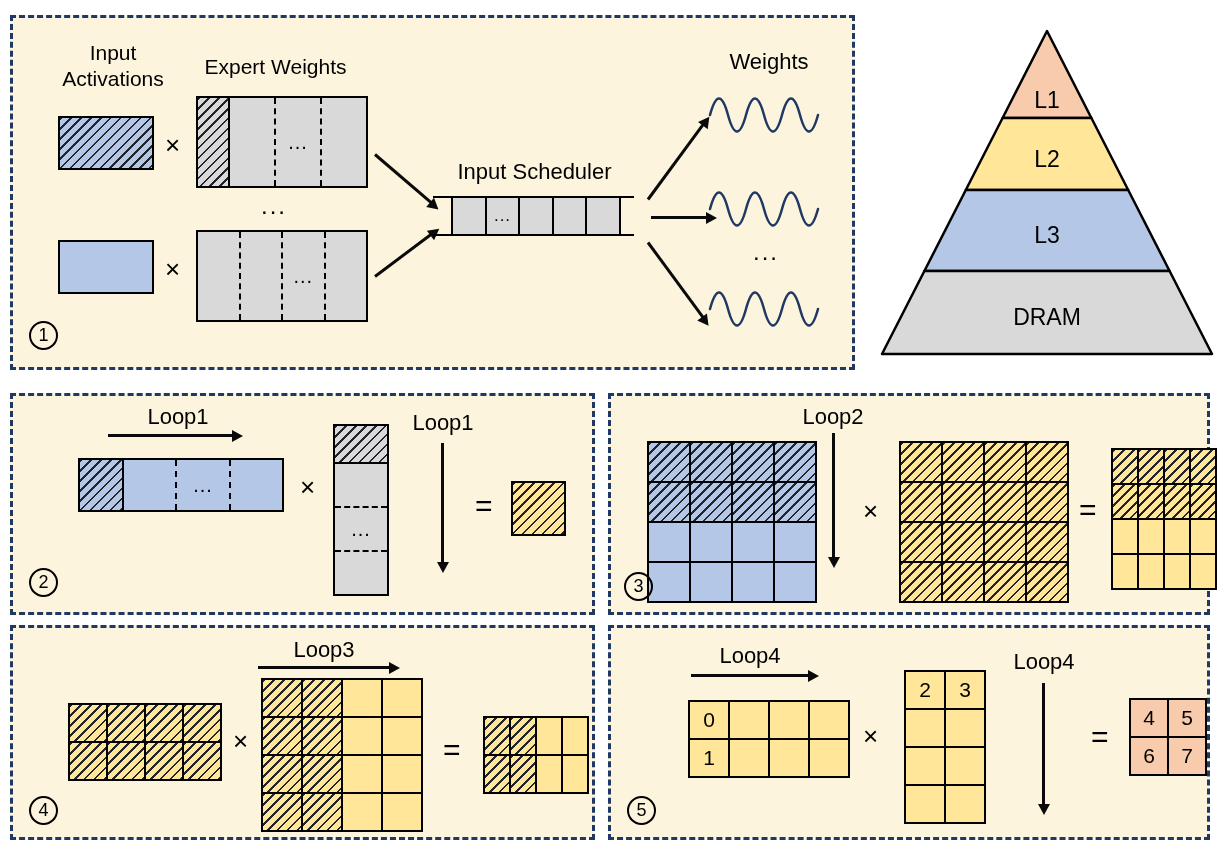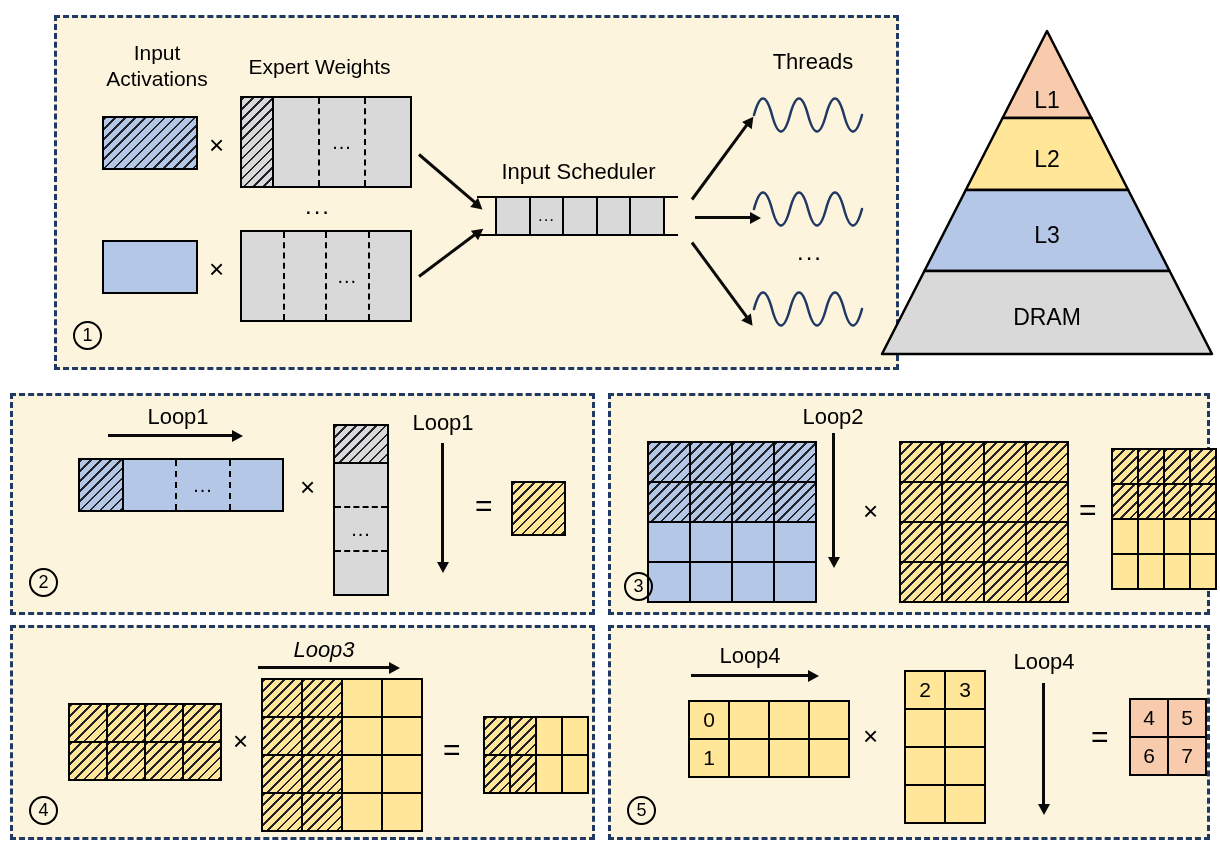--- a/index.html
+++ b/index.html
@@ -53,21 +53,21 @@
           display:flex;align-items:center;justify-content:center;font-size:17px;letter-spacing:1px;}
   .q-cell + .q-cell{margin-left:-2.5px;}
   .wave{position:absolute;}
   svg text{font-family:"Liberation Sans",sans-serif;font-size:23px;}
 </style>
 </head>
 <body>
 
 <div id="canvas">
 
-  <div class="panel" style="left:10px;top:15px;width:845px;height:355px;margin-left:44px;">
+  <div class="panel" style="left:10px;top:15px;width:845px;height:355px;">
     <div class="lbl" style="left:36px;top:22px;width:128px;font-size:21px;">Input Activations</div>
     <div class="lbl" style="left:170px;top:36px;width:185px;font-size:21px;">Expert Weights</div>
 
     <div class="hrect c-bh" style="left:45px;top:98px;width:96px;height:54px;"></div>
     <div class="op" style="left:152px;top:112px;">×</div>
     <div class="weights" style="left:183px;top:78px;width:172px;height:92px;">
       <div class="wt-hatch c-gh"></div>
       <div class="wt-seg"></div>
       <div class="wt-seg dash">...</div>
       <div class="wt-seg dash"></div>
@@ -95,21 +95,21 @@
       <div class="q-cell"></div>
       <div class="q-cell"></div>
       <div class="q-cell"></div>
       <div class="q-tail q-tail-r"></div>
     </div>
 
     <div class="arr" style="left:635px;top:180px;width:93px;transform:rotate(-53.7deg);"></div>
     <div class="arr" style="left:638px;top:198px;width:56px;"></div>
     <div class="arr" style="left:635px;top:223px;width:93px;transform:rotate(53.7deg);"></div>
 
-    <div class="lbl" style="left:700px;top:30px;width:112px;">Threads</div>
+    <div class="lbl" style="left:700px;top:30px;width:112px;">Weights</div>
     <svg class="wave" style="left:694px;top:72px;" width="114" height="50" viewBox="0 0 114 50">
       <path d="M3,25 Q12,-8 21,25 T39,25 T57,25 T75,25 T93,25 T111,25" fill="none" stroke-width="2.5" stroke-linecap="round" stroke="#1F3864"></path>
     </svg>
     <svg class="wave" style="left:694px;top:166px;" width="114" height="50" viewBox="0 0 114 50">
       <path d="M3,25 Q12,-8 21,25 T39,25 T57,25 T75,25 T93,25 T111,25" fill="none" stroke-width="2.5" stroke-linecap="round" stroke="#1F3864"></path>
     </svg>
     <div class="dots" style="left:740px;top:220px;">...</div>
     <svg class="wave" style="left:694px;top:266px;" width="114" height="50" viewBox="0 0 114 50">
       <path d="M3,25 Q12,-8 21,25 T39,25 T57,25 T75,25 T93,25 T111,25" fill="none" stroke-width="2.5" stroke-linecap="round" stroke="#1F3864"></path>
     </svg>
@@ -213,21 +213,21 @@
         <div class="cell c-y" style="width: 26px; height: 35px;"></div>
         <div class="cell c-y" style="width: 26px; height: 35px;"></div>
         <div class="cell c-y" style="width: 26px; height: 35px;"></div>
         <div class="cell c-y" style="width: 26px; height: 35px;"></div>
       </div>
 
     <div class="badge" style="left:13px;top:176px;">3</div>
   </div>
 
   <div class="panel" style="left:10px;top:625px;width:585px;height:215px;">
-    <div class="lbl" style="left:245px;top:8px;width:132px;font-style:italic;">Loop3</div>
+    <div class="lbl" style="left:245px;top:8px;width:132px;">Loop3</div>
     <div class="arr" style="left:245px;top:38px;width:132px;"></div>
 
     <div class="matrix" style="left: 55px; top: 75px; grid-template-columns: repeat(4, 38px);">
         <div class="cell c-yh" style="width: 38px; height: 38px;"></div>
         <div class="cell c-yh" style="width: 38px; height: 38px;"></div>
         <div class="cell c-yh" style="width: 38px; height: 38px;"></div>
         <div class="cell c-yh" style="width: 38px; height: 38px;"></div>
         <div class="cell c-yh" style="width: 38px; height: 38px;"></div>
         <div class="cell c-yh" style="width: 38px; height: 38px;"></div>
         <div class="cell c-yh" style="width: 38px; height: 38px;"></div>

